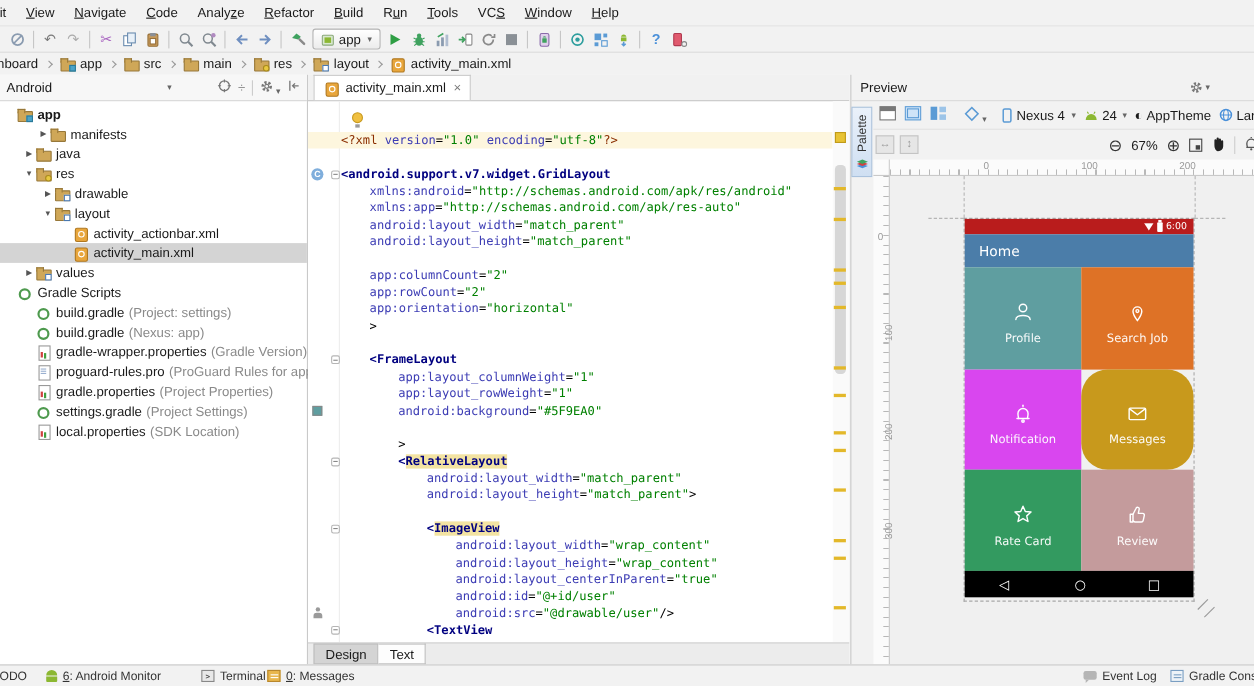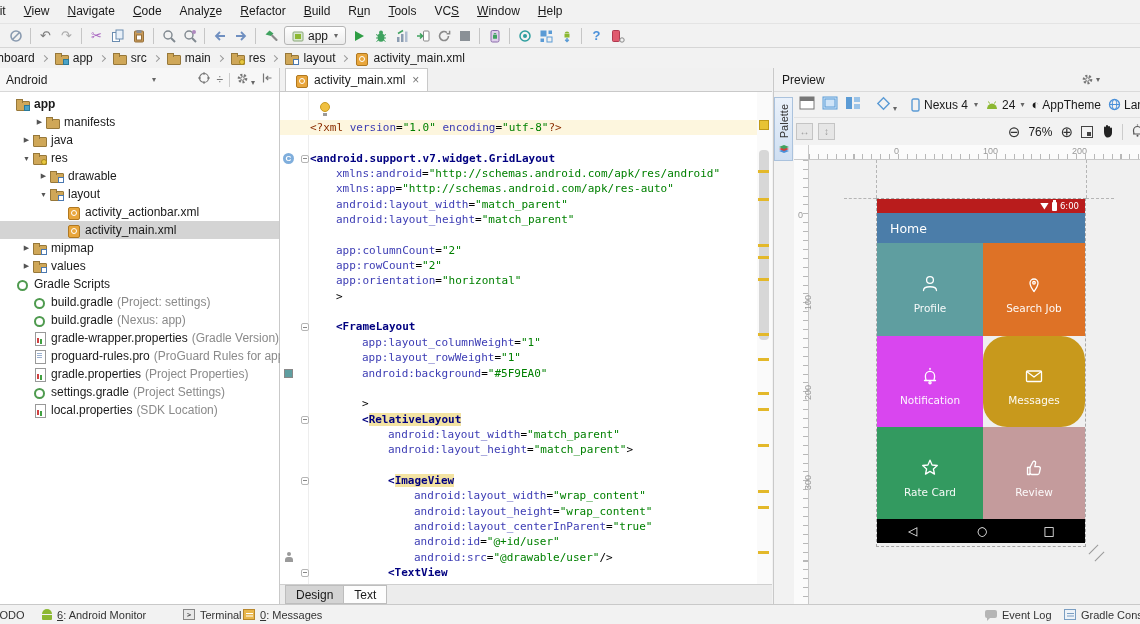--- a/index.html
+++ b/index.html
@@ -396,27 +396,20 @@
         </span>
         <span class="trow" style="padding-left: 55px;">
           <span class="tarrow"></span>
           <span class="ti ti-xml"></span>
           <span class="tlabel">activity_actionbar.xml</span>
         </span>
         <span class="trow sel" style="padding-left: 55px;">
           <span class="tarrow"></span>
           <span class="ti ti-xml"></span>
           <span class="tlabel">activity_main.xml</span>
-        </span>
-        <span class="trow" style="padding-left: 21px;">
-          <span class="tarrow">▶</span>
-          <span class="ti f">
-            <span class="badge badge-img"></span>
-          </span>
-          <span class="tlabel">mipmap</span>
         </span>
         <span class="trow" style="padding-left: 21px;">
           <span class="tarrow">▶</span>
           <span class="ti f">
             <span class="badge badge-img"></span>
           </span>
           <span class="tlabel">values</span>
         </span>
         <span class="trow" style="padding-left: 4px;">
           <span class="tarrow"></span>
@@ -596,21 +589,21 @@
             <line x1="1.5" y1="6.5" x2="11.5" y2="6.5" stroke="#4a90d9"></line>
           </svg>
         <span>Language</span>
       </span>
     </div>
     <div class="pv-tb2">
       <span class="dis-btn" style="left:2px">↔</span>
       <span class="dis-btn" style="left:24px">↕</span>
       <div class="pv-zoom">
         <span class="zoomglyph">⊖</span>
-        <span>76%</span>
+        <span>67%</span>
         <span class="zoomglyph">⊕</span>
         <span class="fitbox"></span>
         <span><svg width="13" height="15">
               <path d="M3 8.5 V4.5 a1 1 0 0 1 2 0 V3 a1 1 0 0 1 2 0 v1 a1 1 0 0 1 2 0 v1.5 a1 1 0 0 1 2 0 V10 a4.5 4.5 0 0 1-4.5 4.5 H6.5 C4.5 14.5 3 12 3 8.5 Z" fill="#222"></path>
             </svg></span>
         <span style="width:1px;height:16px;background:#ccc"></span>
         <span style="margin-right:-6px"><svg width="13" height="14">
               <path d="M2 11 h9 M3 11 c0-1-.5-1.5-.5-3.5 a4 4 0 0 1 8 0 c0 2-.5 2.5-.5 3.5 M6.5 2.5 v-1" stroke="#555" fill="none" stroke-width="1.2"></path>
               <circle cx="6.5" cy="12.8" r="1" fill="#555"></circle>
             </svg></span>

